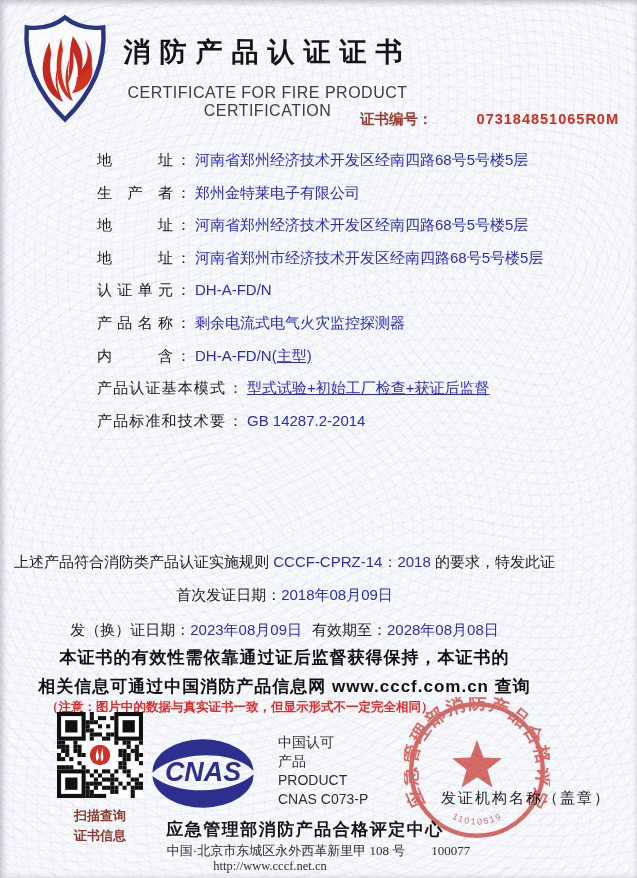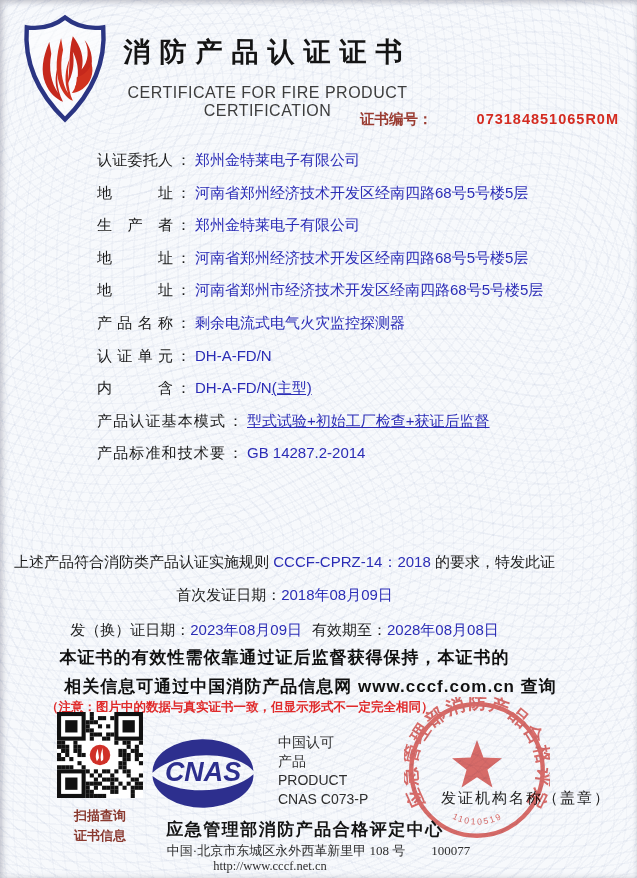--- a/index.html
+++ b/index.html
@@ -35,21 +35,21 @@
   .f-value .u{text-decoration:underline;}
   
   .center-line{left:0;width:569px;text-align:center;font-size:15px;white-space:nowrap;}
   .statement{top:553px;}
   .first-issue{top:586px;}
   .reissue{top:621px;}
   .blue{color:#2b2db6;}
   .gap{display:inline-block;width:10px;}
   
   .notice1{top:646px;font-size:17px;font-weight:bold;letter-spacing:1px;color:#101010;}
-  .notice2{top:675px;font-size:17px;font-weight:bold;letter-spacing:1px;color:#101010;padding-left:26px;}
+  .notice2{top:675px;font-size:17px;font-weight:bold;letter-spacing:1px;color:#101010;}
   .rednote{top:699px;left:46px;font-size:12.5px;font-weight:bold;color:#e02a2a;}
   
   .qr-wrap{left:56px;top:712px;width:88px;text-align:center;}
   .qr-cap{margin-top:4px;font-size:13px;color:#8a3a30;line-height:20px;font-weight:bold;}
   .cnas-logo{left:146px;top:727px;width:114px;height:88px;}
   .cnas-text{left:278px;top:733px;font-size:14px;line-height:19px;color:#2e2e2e;}
   .seal{left:404px;top:697px;width:146px;height:146px;opacity:.85;mix-blend-mode:multiply;z-index:3;}
   .seal-behind{left:441px;top:757px;font-family:"Liberation Serif","DejaVu Serif",serif;font-size:15px;letter-spacing:2px;color:#222;z-index:1;white-space:nowrap;margin-top:32px;}
   .footer-org{top:818px;left:0;width:610px;text-align:center;font-size:17px;font-weight:bold;color:#141414;letter-spacing:1.5px;}
   .footer-addr{top:842px;left:0;width:637px;text-align:center;font-family:"Liberation Serif","DejaVu Serif",serif;font-size:13px;color:#2e2e2e;}
@@ -71,27 +71,26 @@
   <div class="abs head-text">
     <div class="title-cn">消防产品认证证书</div>
     <div class="title-en">CERTIFICATE FOR FIRE PRODUCT CERTIFICATION</div>
   </div>
 
   <div class="abs certno">
     <span class="lab">证书编号：</span><span class="val">073184851065R0M</span>
   </div>
 
   <div class="abs fields">
-      <div class="frow"><span class="f-label">认证委托人</span><span class="f-colon">：</span><span class="f-value"><span>郑州金特莱电子有限公司</span></span></div>
       <div class="frow"><span class="f-label">地址</span><span class="f-colon">：</span><span class="f-value"><span>河南省郑州经济技术开发区经南四路68号5号楼5层</span></span></div>
       <div class="frow"><span class="f-label">生产者</span><span class="f-colon">：</span><span class="f-value"><span>郑州金特莱电子有限公司</span></span></div>
       <div class="frow"><span class="f-label">地址</span><span class="f-colon">：</span><span class="f-value"><span>河南省郑州经济技术开发区经南四路68号5号楼5层</span></span></div>
       <div class="frow"><span class="f-label">地址</span><span class="f-colon">：</span><span class="f-value"><span>河南省郑州市经济技术开发区经南四路68号5号楼5层</span></span></div>
+      <div class="frow"><span class="f-label">认证单元</span><span class="f-colon">：</span><span class="f-value"><span>DH-A-FD/N</span></span></div>
       <div class="frow"><span class="f-label">产品名称</span><span class="f-colon">：</span><span class="f-value"><span>剩余电流式电气火灾监控探测器</span></span></div>
-      <div class="frow"><span class="f-label">认证单元</span><span class="f-colon">：</span><span class="f-value"><span>DH-A-FD/N</span></span></div>
       <div class="frow"><span class="f-label">内含</span><span class="f-colon">：</span><span class="f-value"><span>DH-A-FD/N</span><span class="u">(主型)</span></span></div>
       <div class="frow"><span class="f-label wide">产品认证基本模式</span><span class="f-colon">：</span><span class="f-value"><span class="u">型式试验+初始工厂检查+获证后监督</span></span></div>
       <div class="frow"><span class="f-label wide">产品标准和技术要</span><span class="f-colon">：</span><span class="f-value"><span>GB 14287.2-2014</span></span></div>
     </div>
 
   <div class="abs center-line statement">
     <span>上述产品符合消防类产品认证实施规则 </span><span class="blue">CCCF-CPRZ-14：2018</span><span> 的要求，特发此证</span>
   </div>
 
   <div class="abs center-line first-issue">

